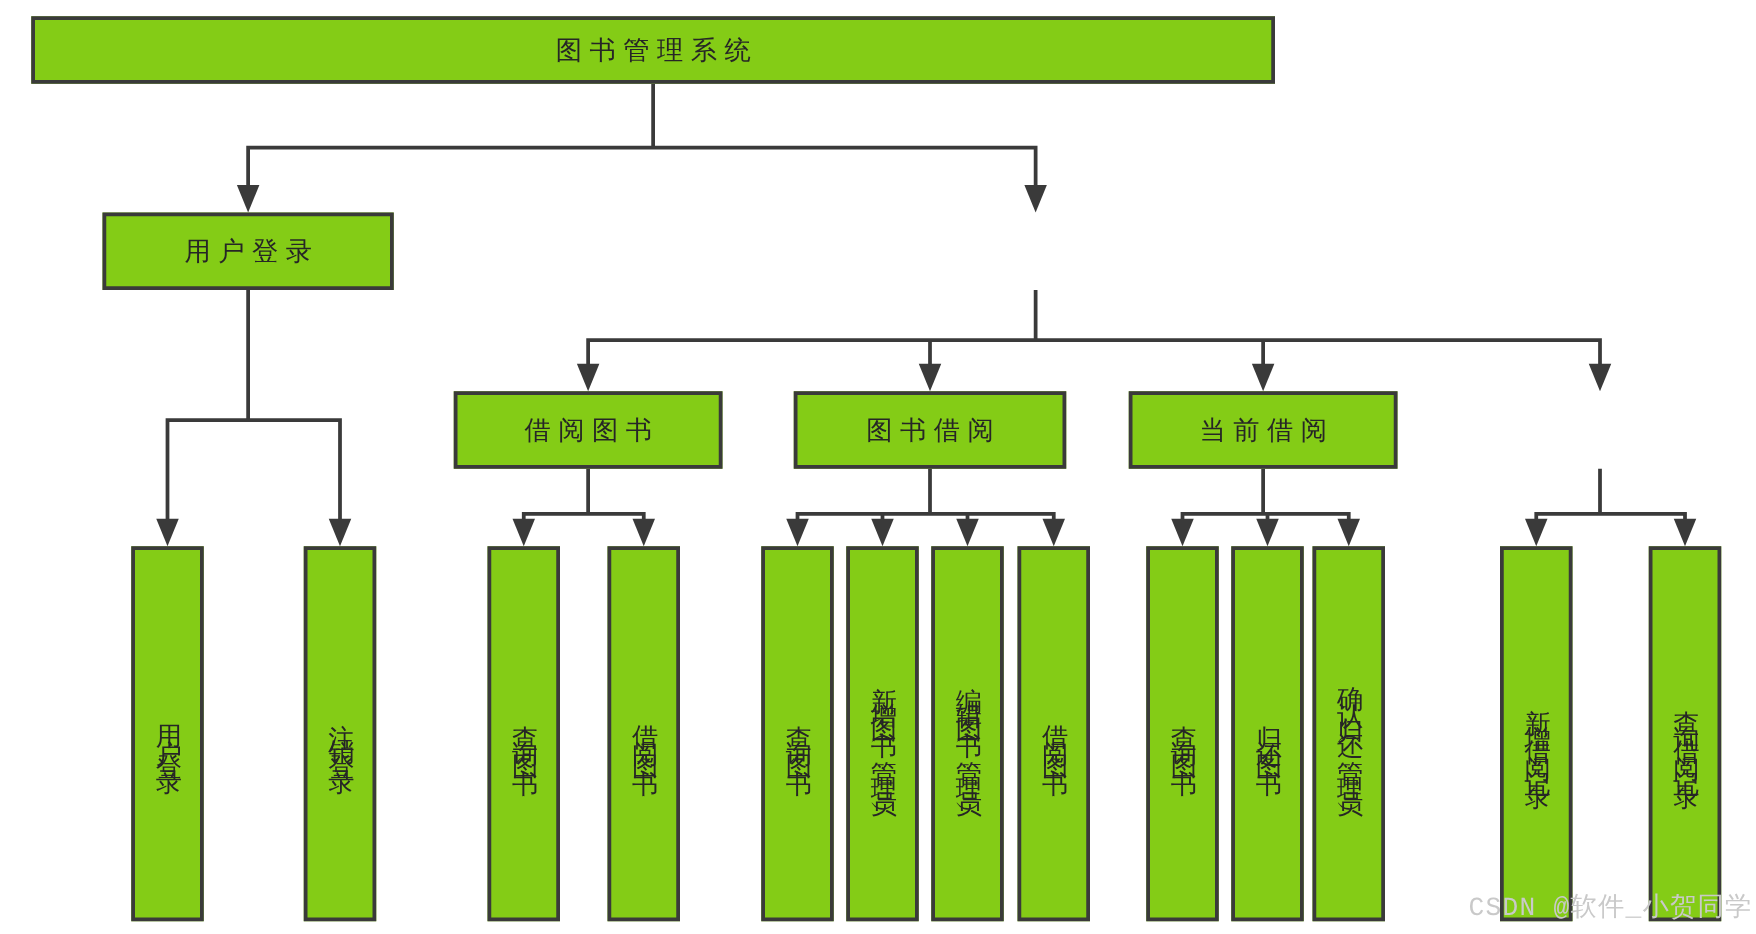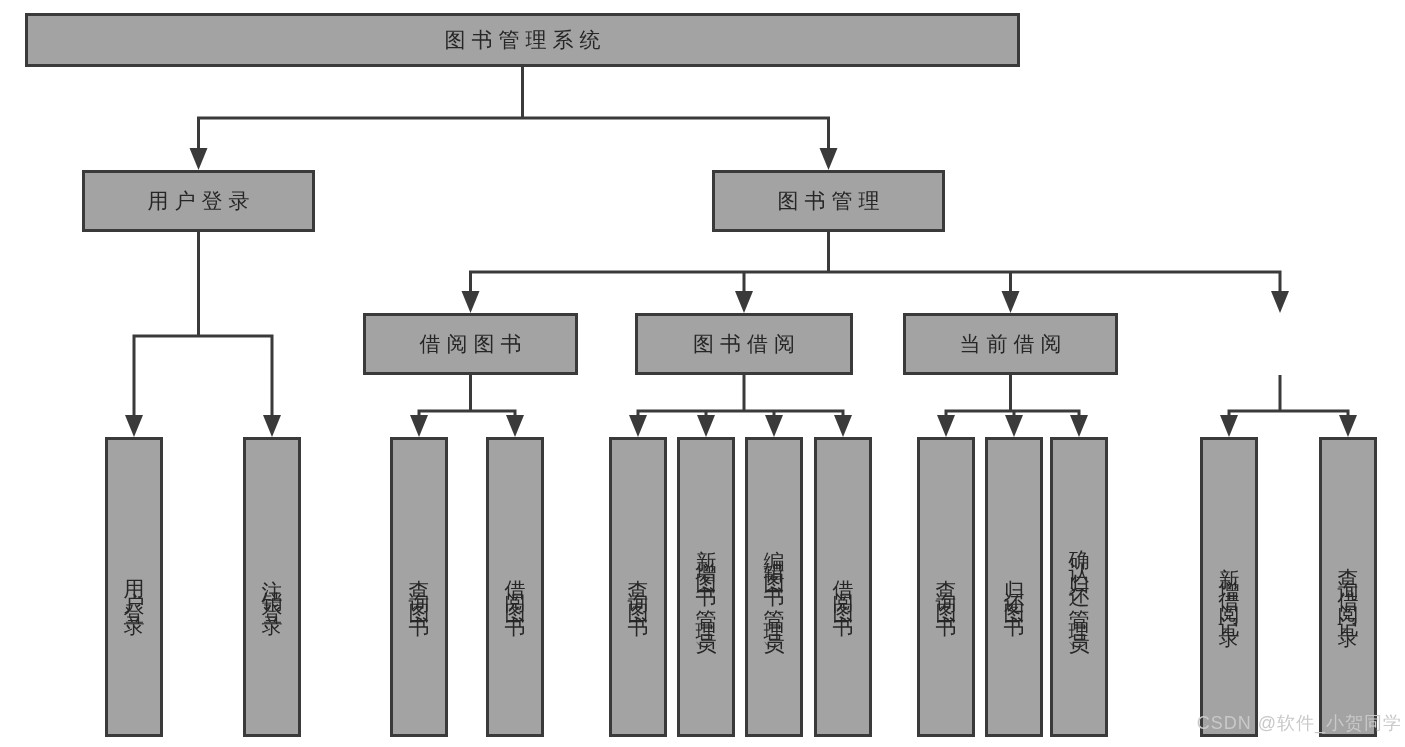--- a/index.html
+++ b/index.html
@@ -32,21 +32,21 @@
     fill:none;
   }
   #wires polygon{
     fill:var(--line);
     stroke:none;
   }
   .box{
     position:absolute;
     box-sizing:border-box;
     border:3px solid var(--line);
-    background:#a3a3a3;
+    background:#84cc16;
     display:flex;
     align-items:center;
     justify-content:center;
   }
   .box span{
     font-size:21px;
     color:var(--text);
     white-space:nowrap;
   }
   .h span{
@@ -55,25 +55,26 @@
   }
   .v span{
     writing-mode:vertical-rl;
     text-orientation:mixed;
     letter-spacing:12px;
   }
   .watermark{
     position:absolute;
     top:711px;
     right:3px;
-    font-size:18px;
+    font-size:21px;
     letter-spacing:1px;
     color:var(--watermark);
     z-index:5;
     pointer-events:none;
+    font-family:Liberation Mono, monospace;
   }
 </style>
 </head>
 <body>
 
 <div id="canvas">
 
   <svg id="wires" viewBox="0 0 1405 747" xmlns="http://www.w3.org/2000/svg">
 
     <line x1="522.5" y1="67" x2="522.5" y2="118"></line>
@@ -122,23 +123,20 @@
     <polygon points="1339,415 1357,415 1348,437"></polygon>
   </svg>
 
   <div class="box h" style="left:25px;top:13px;width:995px;height:54px">
     <span>图书管理系统</span>
   </div>
 
   <div class="box h" style="left:82px;top:170px;width:233px;height:62px">
     <span>用户登录</span>
   </div>
-  <div class="box h" style="left:712px;top:170px;width:233px;height:62px">
-    <span>图书管理</span>
-  </div>
 
   <div class="box h" style="left:363px;top:313px;width:215px;height:62px">
     <span>借阅图书</span>
   </div>
   <div class="box h" style="left:635px;top:313px;width:218px;height:62px">
     <span>图书借阅</span>
   </div>
   <div class="box h" style="left:903px;top:313px;width:215px;height:62px">
     <span>当前借阅</span>
   </div>

